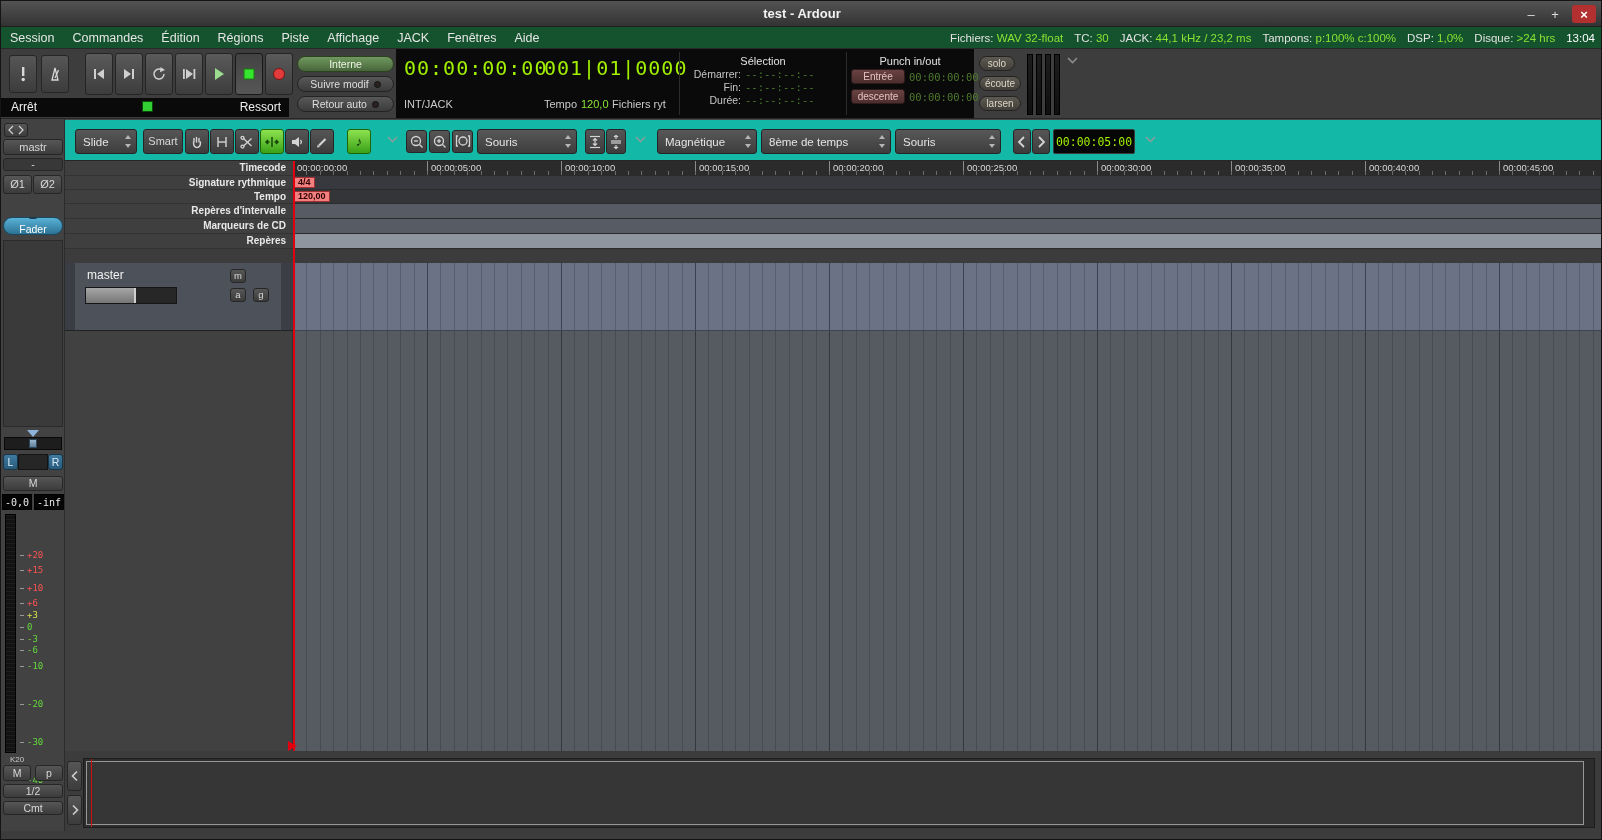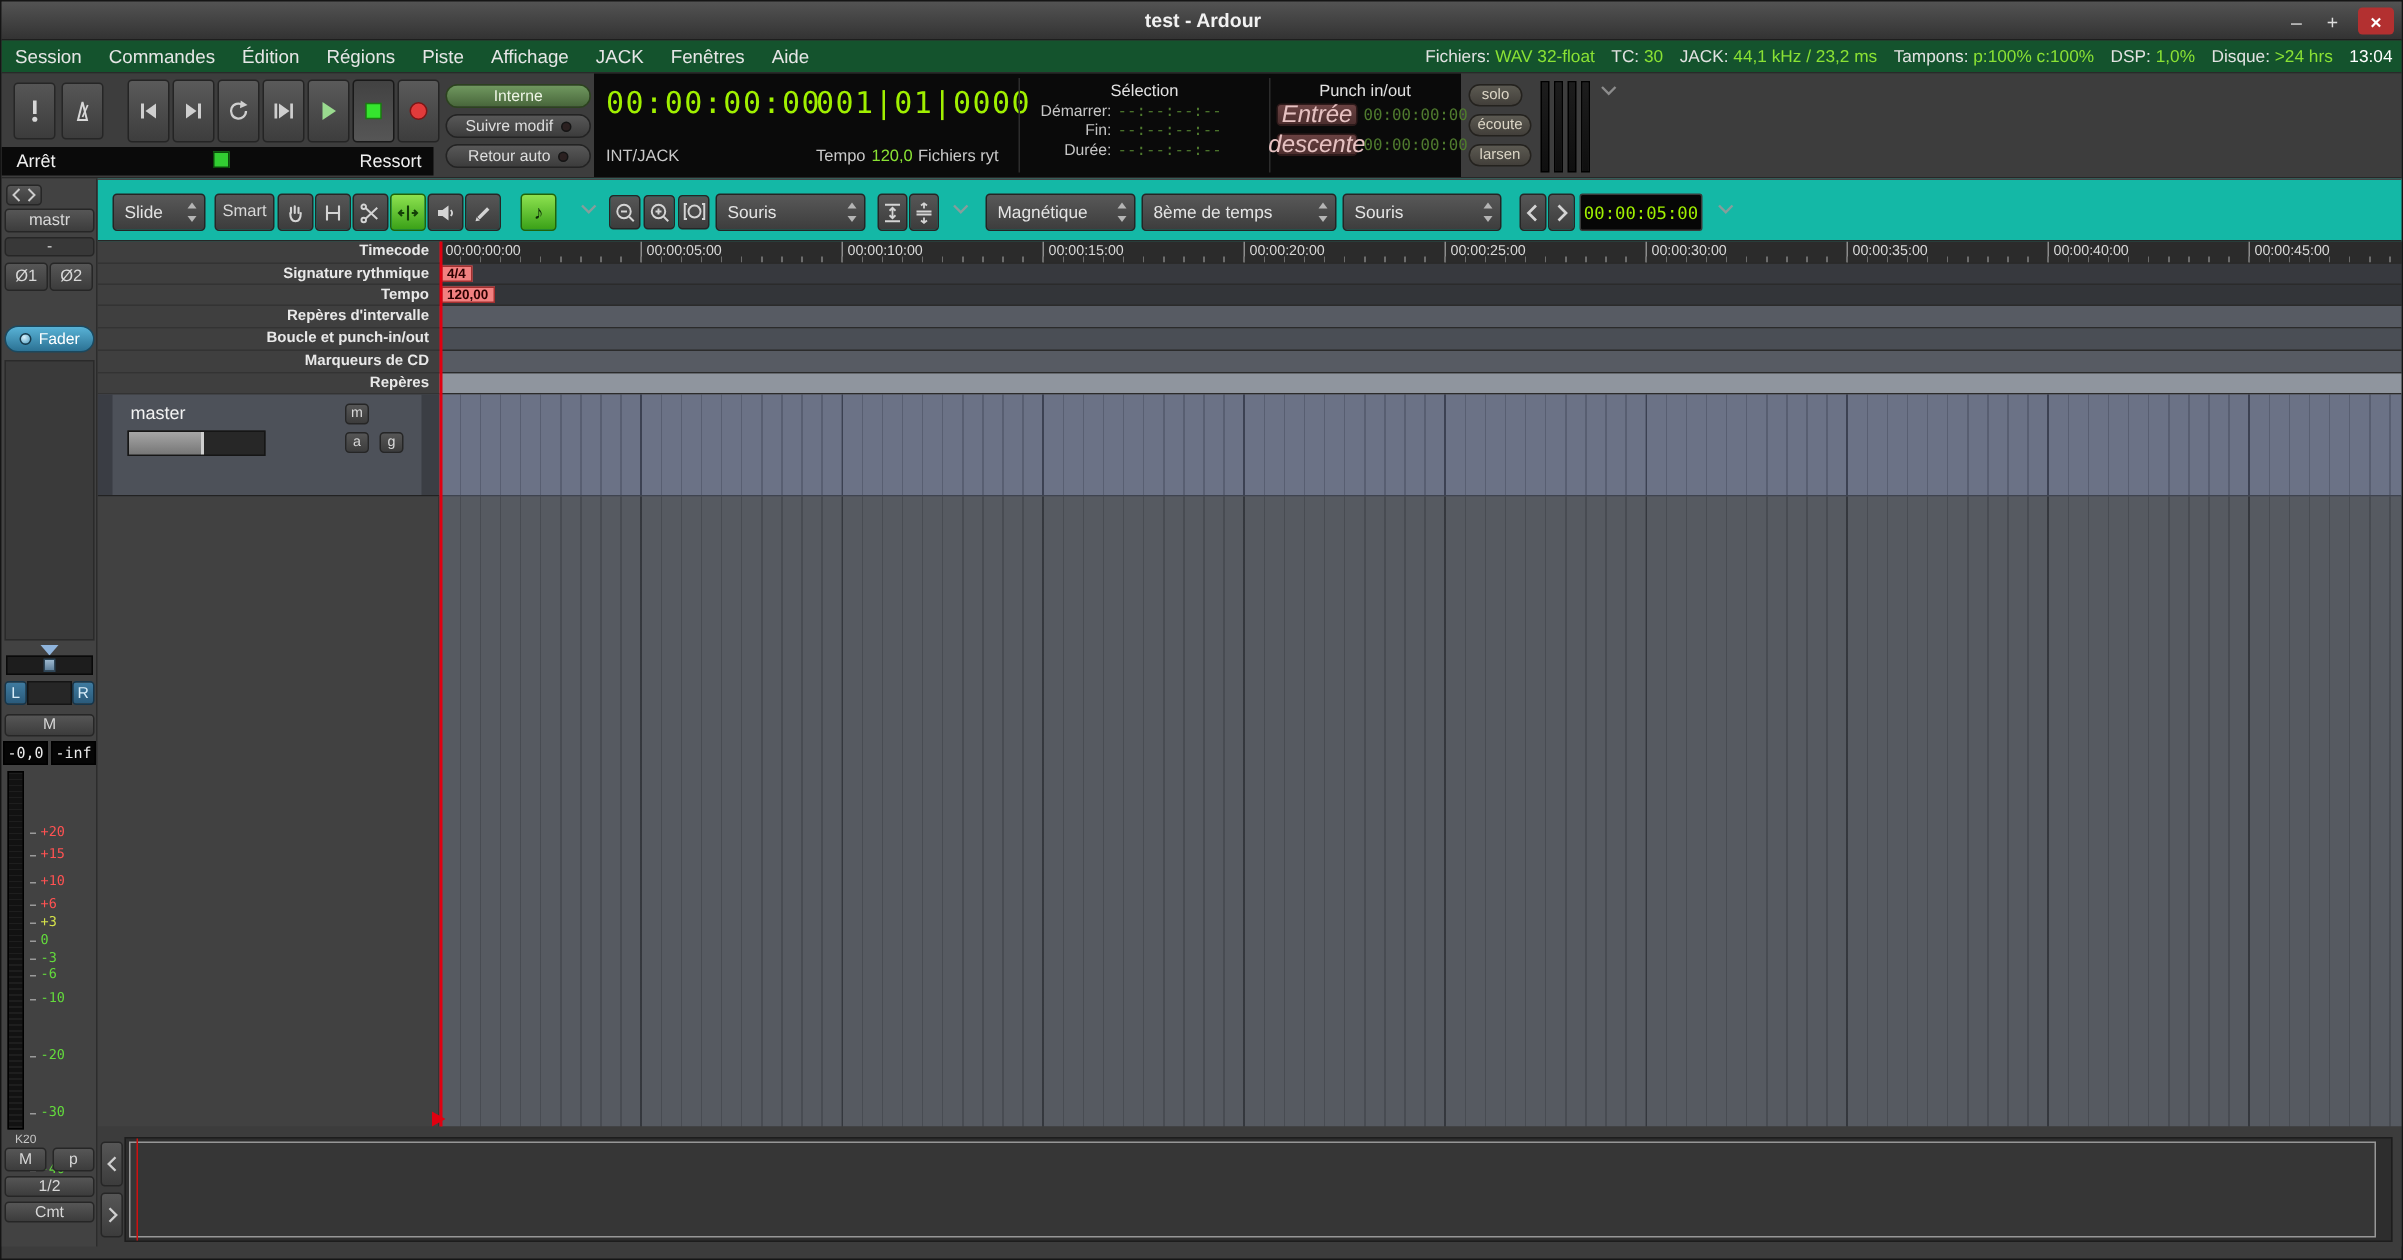--- a/index.html
+++ b/index.html
@@ -60,21 +60,21 @@
   .blackpanel { position:absolute; left:395px; top:0; width:578px; height:69px; background:#0a0a0a; }
   .clock-big { position:absolute; font-family:"DejaVu Sans Mono",monospace; font-size:20px; color:var(--clock-green,#a0f000); letter-spacing:1px; white-space:nowrap; }
   .panel-label { position:absolute; font-size:11px; color:#c9c9c9; white-space:nowrap; }
   .panel-green { color:var(--status-green,#8ae234); }
   .vsep { position:absolute; top:3px; bottom:3px; width:1px; background:#2c2c2c; }
   .sel-title { position:absolute; font-size:11px; color:#e2e2e2; text-align:center; }
   .sel-row { position:absolute; display:flex; align-items:center; }
   .sel-row .sl { width:64px; text-align:right; color:#c6c6c6; font-size:10.5px; padding-right:4px; }
   .dim { color:var(--dim-clock-green,#4f7a2e); font-family:"DejaVu Sans Mono",monospace; font-size:10.5px; }
   .punch-btn { position:absolute; width:54px; height:15px; background:linear-gradient(#6a4242,#4c2e2e); border:1px solid #2e1a1a;
-    border-radius:3px; color:#e6c2c2; font-size:16px; display:flex; align-items:center; justify-content:center;font-style:italic; }
+    border-radius:3px; color:#e6c2c2; font-size:10px; display:flex; align-items:center; justify-content:center; }
   .mon-btn { position:absolute; left:978px; width:42px; height:15px; border-radius:8px; background:linear-gradient(#5c5a52,#423f3a);
     border:1px solid #24221e; color:#dcd6c6; font-size:10px; display:flex; align-items:center; justify-content:center; }
   .tmeters { position:absolute; left:1026px; top:5px; display:flex; gap:3px; }
   .tmeter { width:6px; height:61px; background:linear-gradient(#1d1d1d,#0f0f0f); border:1px solid #000; }
 
   
   .toolbar2 { position:absolute; left:64px; top:118px; width:1538px; height:42px; background:#14b8a6;
     border-top:1px solid #474747; border-bottom:1px solid #262626; }
   .tools { position:absolute; left:120px; top:9px; display:flex; gap:1px; }
   .zgroup { position:absolute; left:341px; top:10px; display:flex; gap:2px; }
@@ -129,21 +129,21 @@
     border-top:5px solid transparent; border-bottom:5px solid transparent; border-left:9px solid var(--playhead-red,#e00010); }
 
   
   .summary { position:absolute; left:64px; top:750px; width:1538px; height:80px; background:#3c3c3c; }
   .sum-pane { position:absolute; left:18px; top:7px; width:1512px; height:70px; background:#2d2d2d; border:1px solid #1d1d1d; }
   .sum-view { position:absolute; left:2px; top:2px; right:10px; bottom:2px; border:1px solid #979797; background:rgba(255,255,255,0.045); }
   .sum-playhead { position:absolute; left:7px; top:0; bottom:0; width:1px; background:#d01010; }
 
   
   .left-strip { position:absolute; left:0; top:118px; width:64px; height:712px; background:#424242; border-right:1px solid #2c2c2c; }
-  .fader-btn { background:linear-gradient(#58b2d6,#2c7294); border:1px solid #1b485e; color:#fff; border-radius:9px; gap:5px; }
+  .fader-btn { background:linear-gradient(#58b2d6,#2c7294); border:1px solid #1b485e; color:#fff; border-radius:9px; gap:5px;flex-direction:column; }
   .fader-btn .led { width:8px; height:8px; border-radius:50%; background:radial-gradient(circle at 35% 30%, #d8f2fd, #4e9cc0); border:1px solid #183a4c; }
   .proc-box { position:absolute; left:2px; top:121px; width:60px; height:187px; background:#3a3a3a; border:1px solid #2a2a2a; }
   .pan-pointer { position:absolute; left:26px; top:311px; width:0; height:0;
     border-left:6px solid transparent; border-right:6px solid transparent; border-top:7px solid #8fb4dc; }
   .pan-trough { position:absolute; left:3px; top:318px; width:58px; height:13px; background:#1d1d1d; border:1px solid #090909; }
   .pan-handle { position:absolute; left:50%; top:1px; margin-left:-4px; width:8px; height:9px; background:linear-gradient(#9db8cf,#5e7f9a); border:1px solid #2e4658; }
   .pan-gap { position:absolute; left:17px; top:335px; width:30px; height:16px; background:#262626; border:1px solid #141414; }
   .lr-btn { background:linear-gradient(#3f7ba0,#2a5a7a); color:#d8ecf8; border-color:#173549; }
   .lcd { position:absolute; background:#050505; border:1px solid #000; color:#eaeaea;
     font-family:"DejaVu Sans Mono",monospace; font-size:10px; display:flex; align-items:center; justify-content:center; }
@@ -532,24 +532,20 @@
       <div class="rlabel">Tempo</div>
       <div class="lane lane-tempo">
         <span class="marker-flag">120,00</span>
       </div>
     </div>
     <div class="ruler-row">
       <div class="rlabel">Repères d'intervalle</div>
       <div class="lane lane-ranges"></div>
     </div>
     <div class="ruler-row">
-      <div class="rlabel">Boucle et punch-in/out</div>
-      <div class="lane lane-loop"></div>
-    </div>
-    <div class="ruler-row">
       <div class="rlabel">Marqueurs de CD</div>
       <div class="lane lane-cd"></div>
     </div>
     <div class="ruler-row">
       <div class="rlabel">Repères</div>
       <div class="lane lane-marks"></div>
     </div>
   </div>
 
   <div class="canvas">

